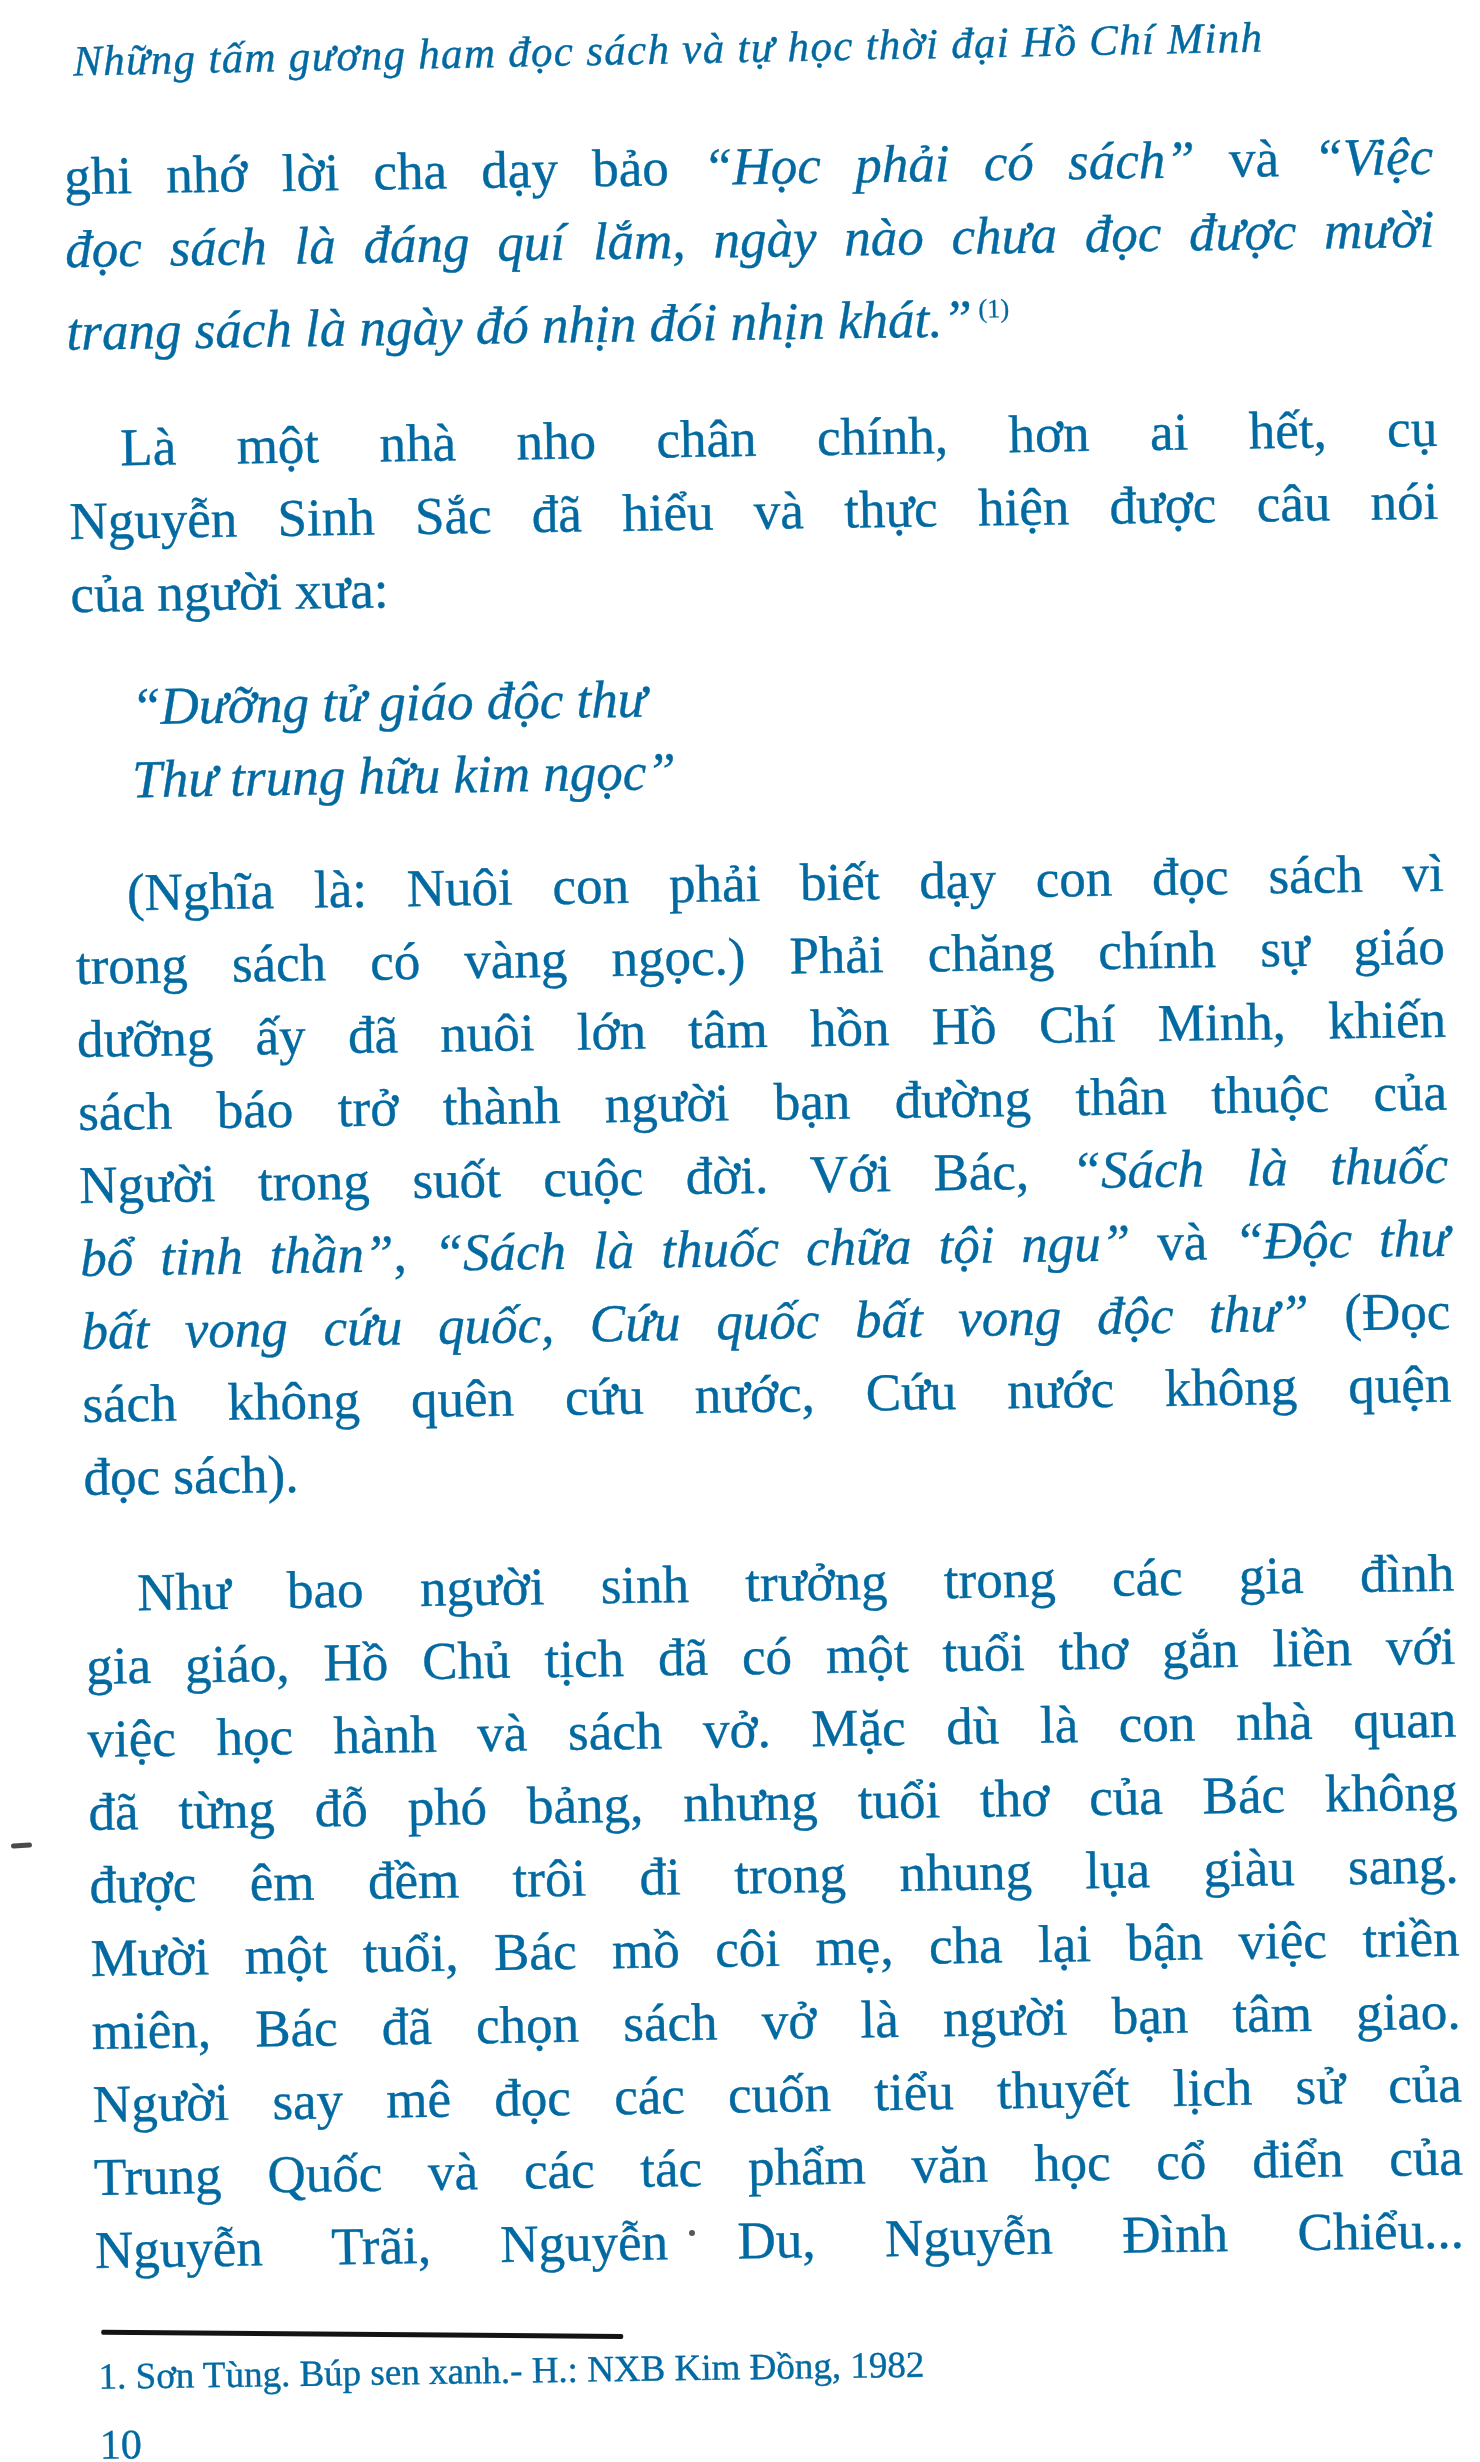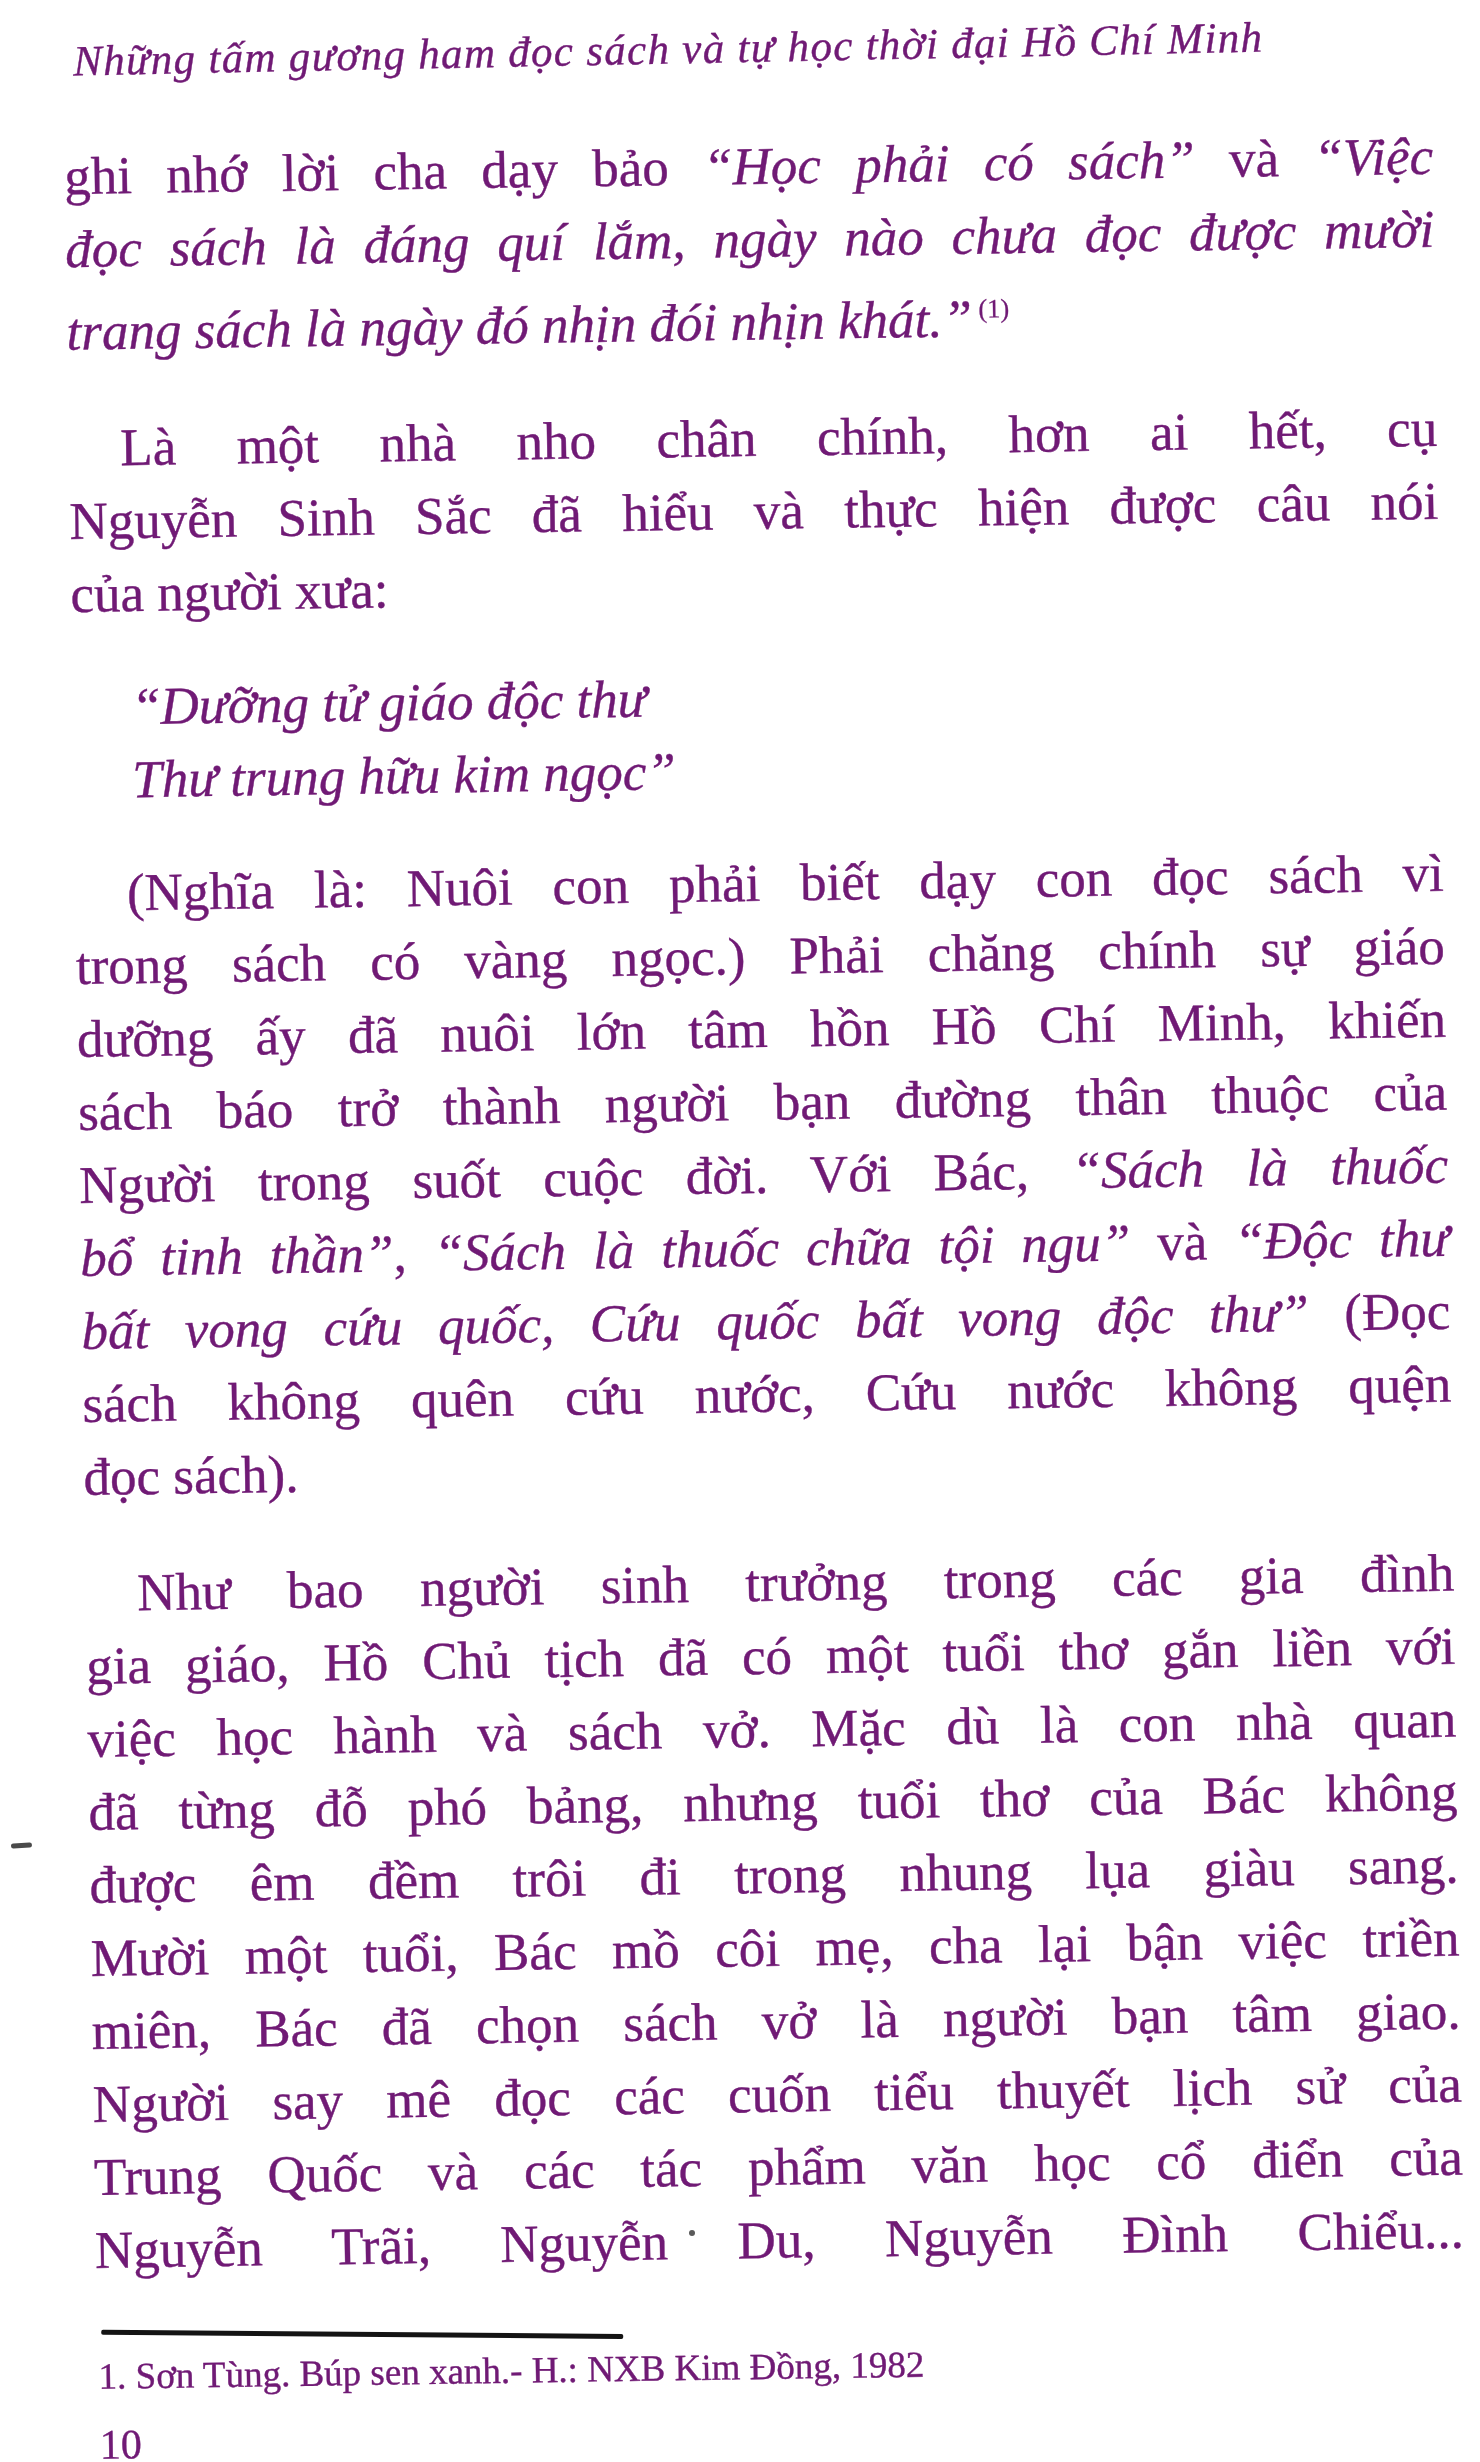--- a/index.html
+++ b/index.html
@@ -1,19 +1,19 @@
 <!DOCTYPE html>
 <html style="font-size:14.3px"><head>
 <meta charset="utf-8">
 <style>
   html,body{margin:0;padding:0}
   body{background:#e9e9e9}
   .page{
     position:relative;width:1481px;height:2462px;background:#ffffff;
-    overflow:hidden;font-family:"Liberation Serif",serif;color:#701a75;
+    overflow:hidden;font-family:"Liberation Serif",serif;color:#0369a1;
   }
   .content{
     position:absolute;left:62px;right:50px;top:19.6px;
     transform:rotate(-0.85deg);transform-origin:50% 0;
     -webkit-text-stroke:0.4px currentColor;
   }
   .header{
     font-style:italic;font-size:43px;line-height:55px;
     padding-left:10.7px;margin-bottom:55px;letter-spacing:1.3px;
     transform:rotate(-0.3deg);white-space:nowrap;

